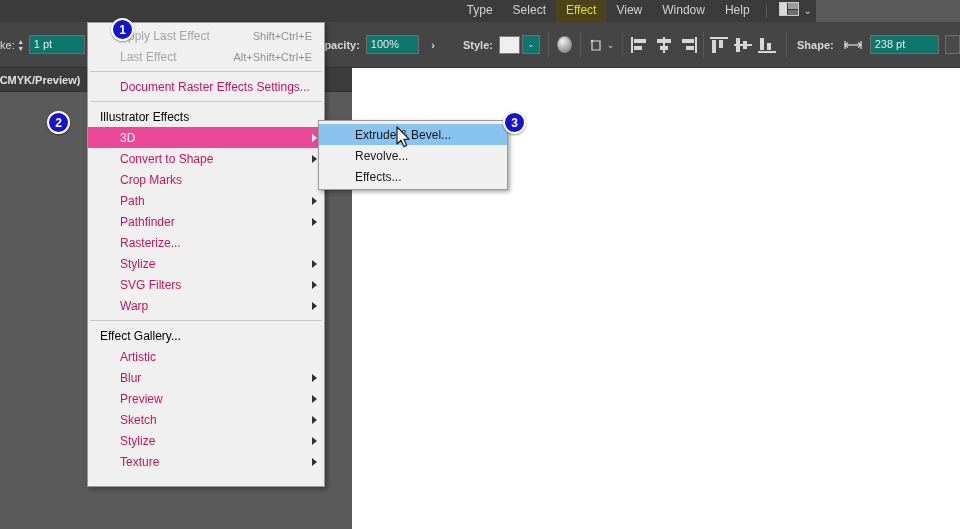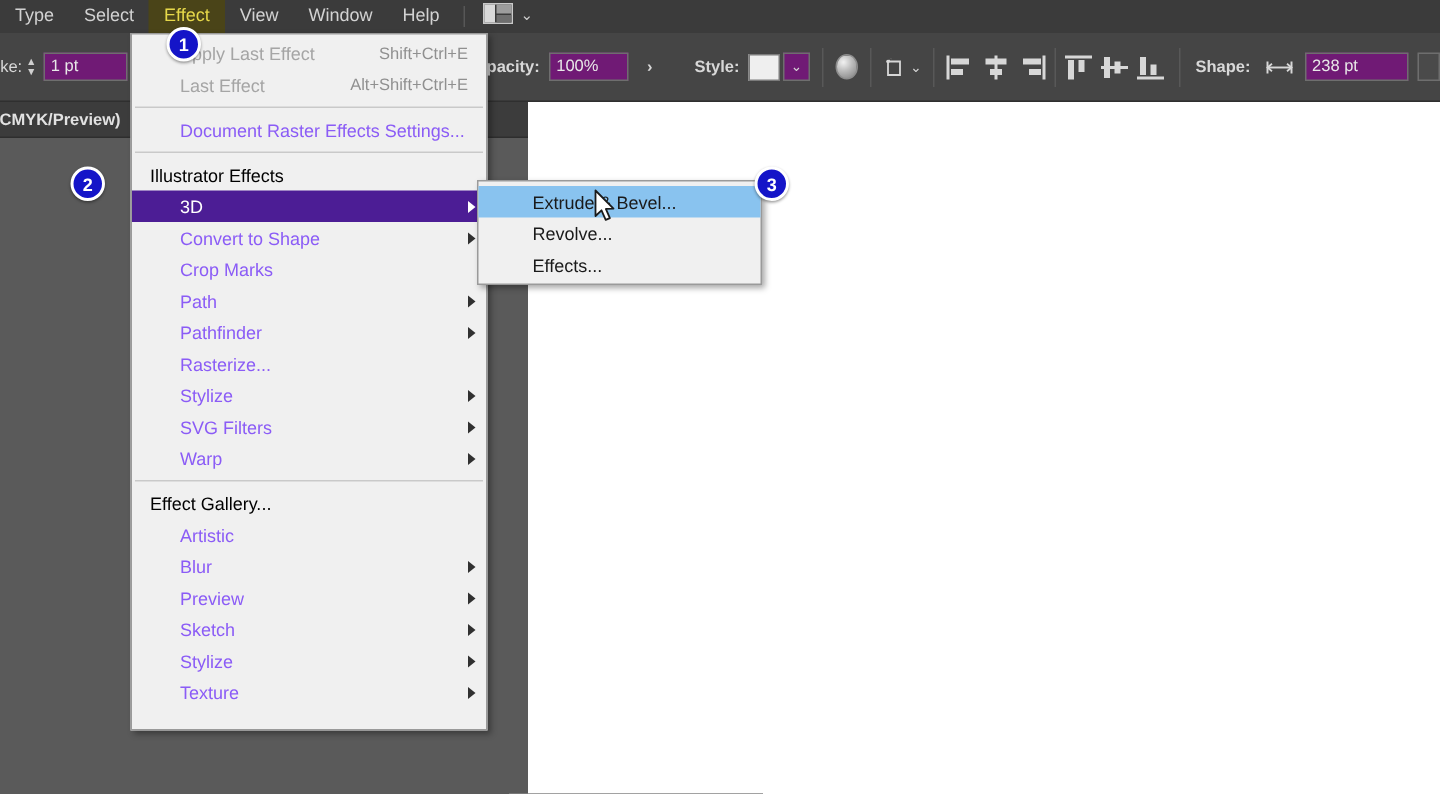--- a/index.html
+++ b/index.html
@@ -6,23 +6,23 @@
   html, body {
     width: 960px; height: 529px;
     font-family: "Liberation Sans", sans-serif;
     overflow: hidden;
     background: #5a5a5a;
   }
   #app { position: relative; width: 960px; height: 529px; }
 
   
   .menubar {
-    position: absolute; left: 0; top: 0; width: 960px; height: 22px;
+    position: absolute; left: 0; top: 0; width: 816px; height: 22px;
     background: #3b3b3b;
-    display: flex; align-items: center;
+    display: flex; align-items: center; justify-content: flex-end;
   }
   .menubar-item {
     color: #d2d2d2; font-size: 12px; padding: 3px 10px 4px 10px;
     line-height: 15px; white-space: nowrap;
   }
   .menubar-item.active { background: #4a4418; color: #e6d84a; }
   .ws-sep { width: 1px; height: 14px; background: #575757; margin: 0 8px 0 6px; }
   .ws-icon { display: flex; align-items: center; gap: 5px; padding: 0 4px; }
   .ws-chev { color: #cfcfcf; font-size: 10px; line-height: 10px; }
 
@@ -31,21 +31,21 @@
     position: absolute; left: 0; top: 22px; width: 960px; height: 46px;
     background: #454545;
     border-bottom: 1px solid #2f2f2f;
   }
   .cb-row {
     position: absolute; left: 0; top: 0; width: 960px; height: 45px;
     display: flex; align-items: center;
   }
   .cb-label { color: #d8d8d8; font-size: 11px; white-space: nowrap; }
   .cb-field {
-    background: #701a75; border: 1px solid #6e6e6e; color: #e8e8e8;
+    background: #0f766e; border: 1px solid #6e6e6e; color: #e8e8e8;
     font-size: 11px; height: 19px; line-height: 17px; padding: 0 4px;
     display: inline-flex; align-items: center;
   }
   .stepper {
     display: inline-flex; flex-direction: column; justify-content: center;
     align-items: center; width: 12px; height: 18px; color: #d0d0d0;
     font-size: 7px; line-height: 7px;
   }
   .cb-sep { width: 1px; height: 26px; background: #585858; margin: 0 8px; }
   .swatch-white { width: 24px; height: 18px; background: #efefef; border: 1px solid #7b7b7b; }
@@ -84,26 +84,26 @@
 
   
   .menu-panel {
     position: absolute; left: 87px; top: 22px; width: 238px; height: 465px;
     background: #f0f0f0; border: 1px solid #9a9a9a;
     box-shadow: 2px 2px 4px rgba(0,0,0,0.35);
     padding: 2px 0;
   }
   .mi {
     position: relative; height: 21px; display: flex; align-items: center;
-    padding-left: 32px; padding-right: 8px; font-size: 12px; color: #8b5cf6;
+    padding-left: 32px; padding-right: 8px; font-size: 12px; color: #be185d;
     white-space: nowrap;
   }
   .mi.disabled { color: #a5a5a5; }
   .mi.section { color: #000000; padding-left: 12px; }
-  .mi.sel { background: #4c1d95; color: #ffffff; }
+  .mi.sel { background: #ec4899; color: #ffffff; }
   .mi .sc { margin-left: auto; font-size: 11px; color: #909090; padding-right: 4px; }
   .mi .sub-arrow {
     position: absolute; right: 7px; top: 50%; transform: translateY(-50%);
     width: 0; height: 0; border-left: 5px solid #303030;
     border-top: 4px solid transparent; border-bottom: 4px solid transparent;
   }
   .mi.sel .sub-arrow { border-left-color: #ffffff; }
   .menu-sep { height: 1px; background: #c9c9c9; margin: 4px 2px; }
 
   

